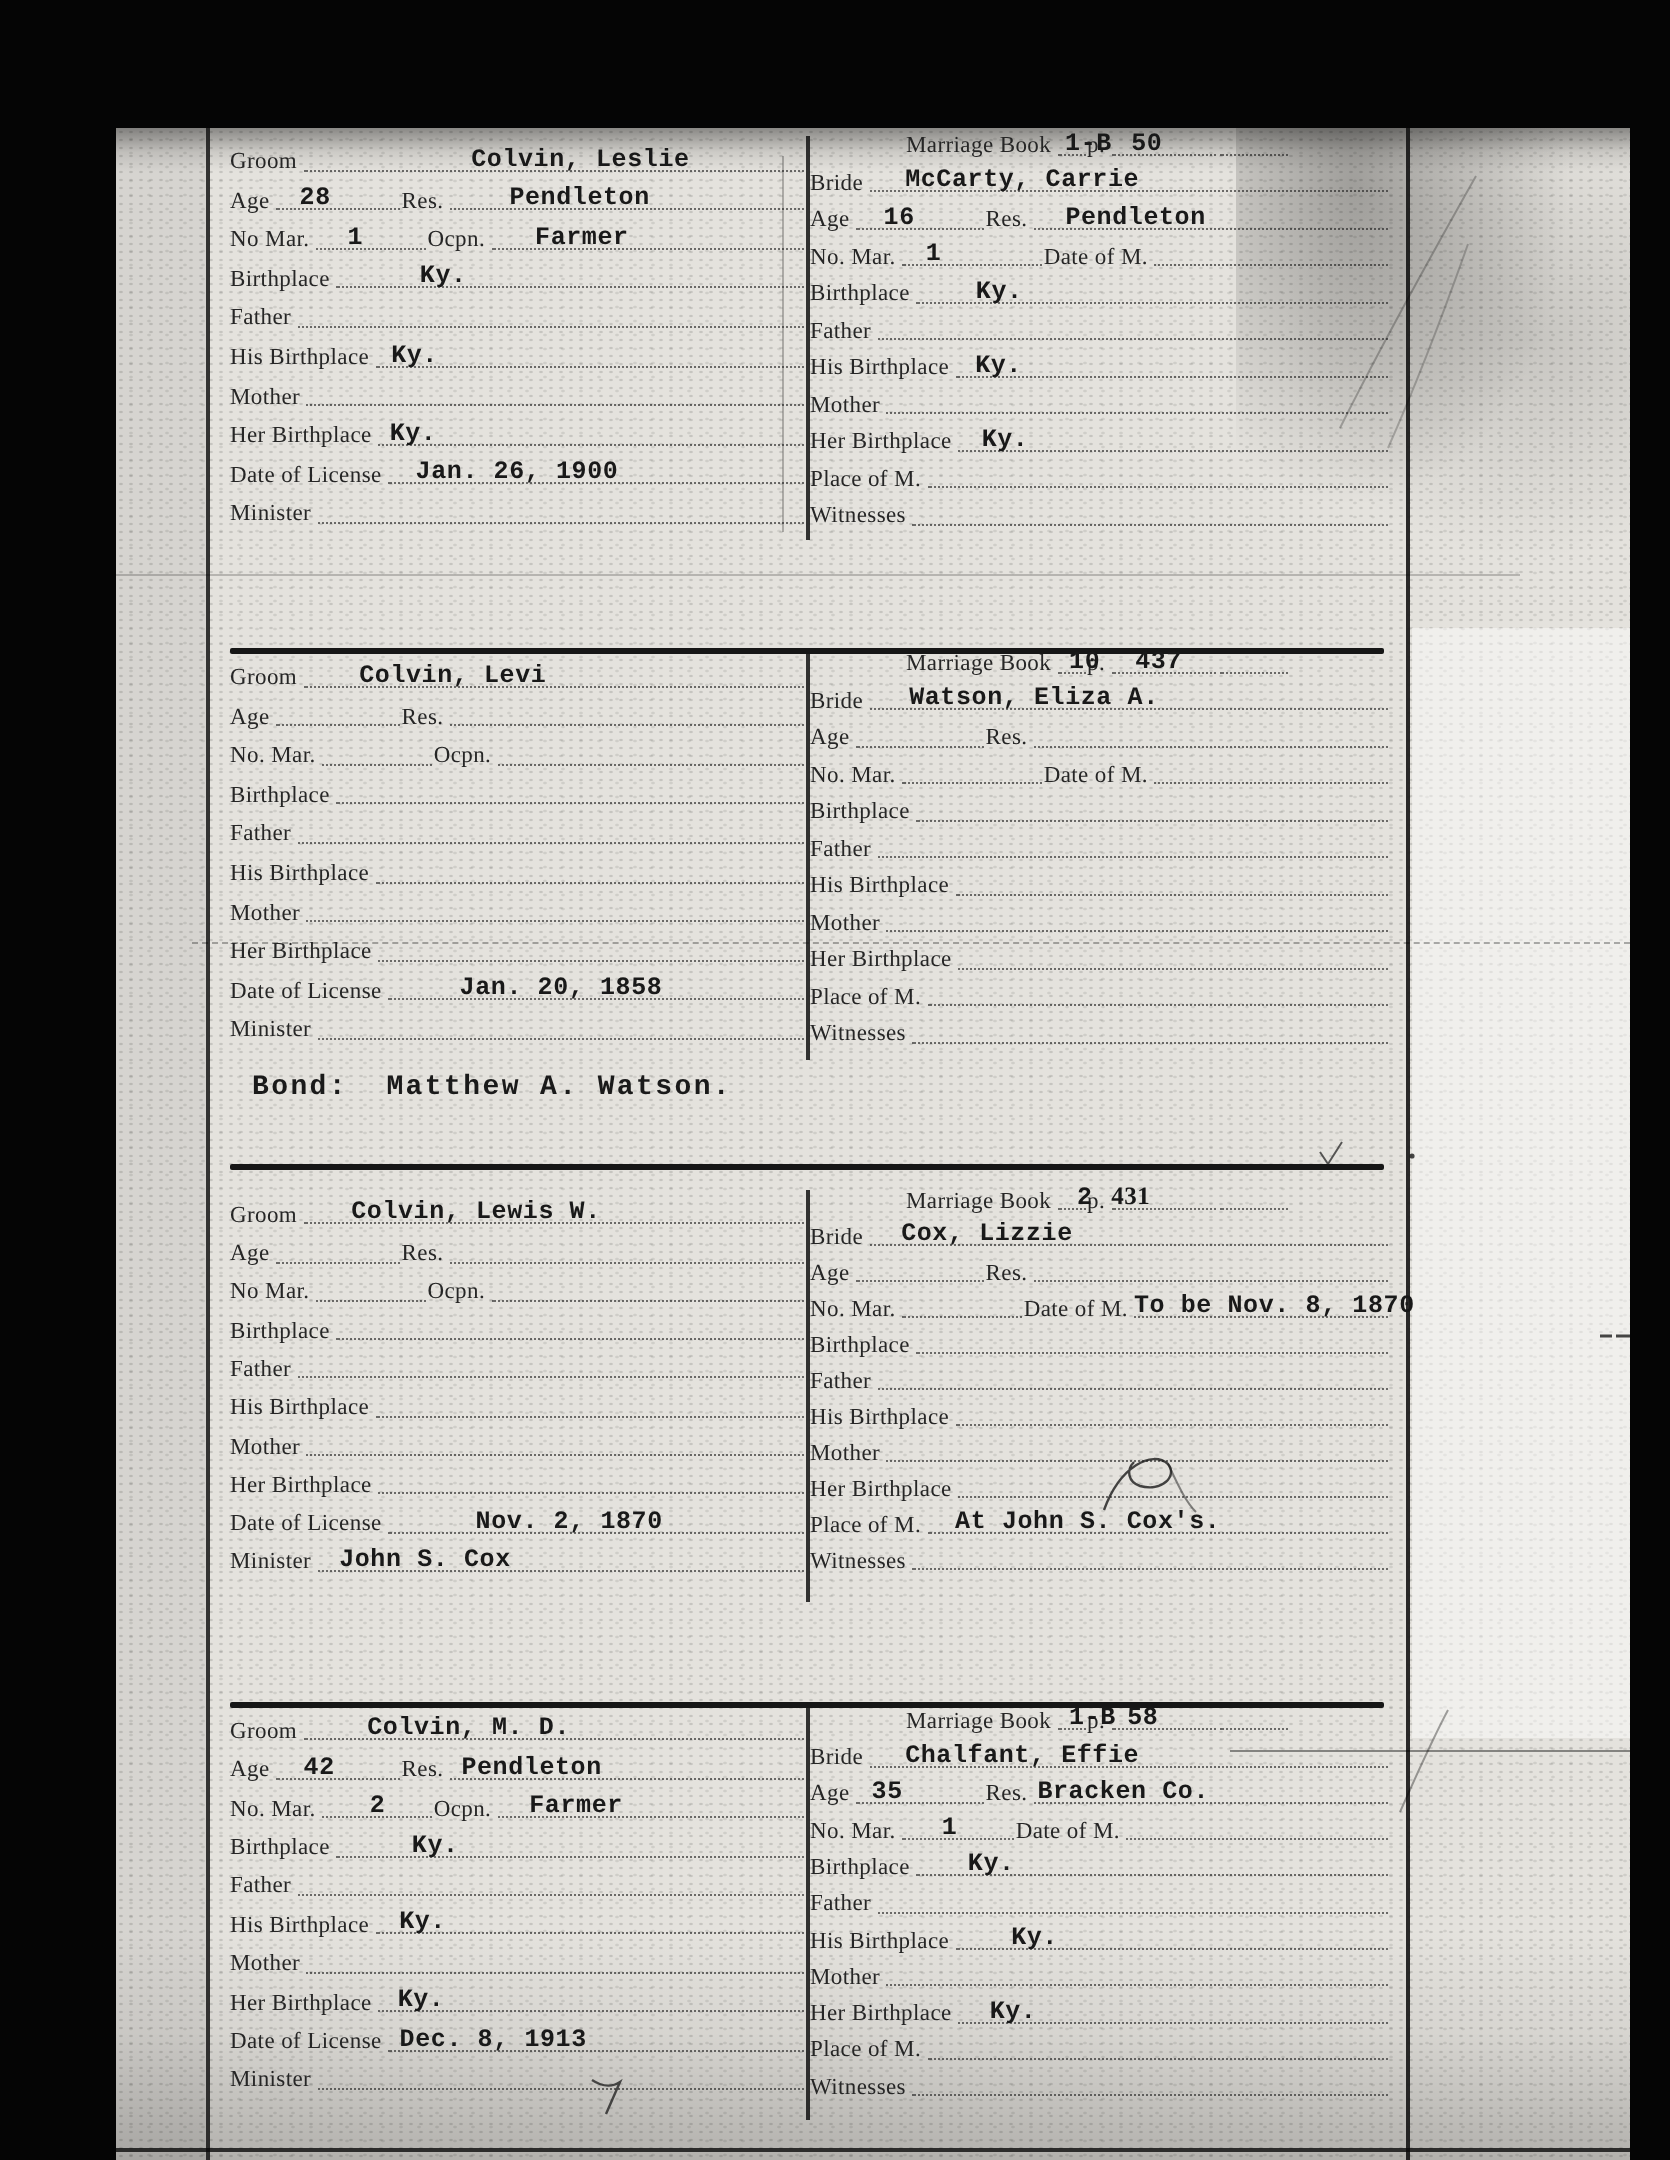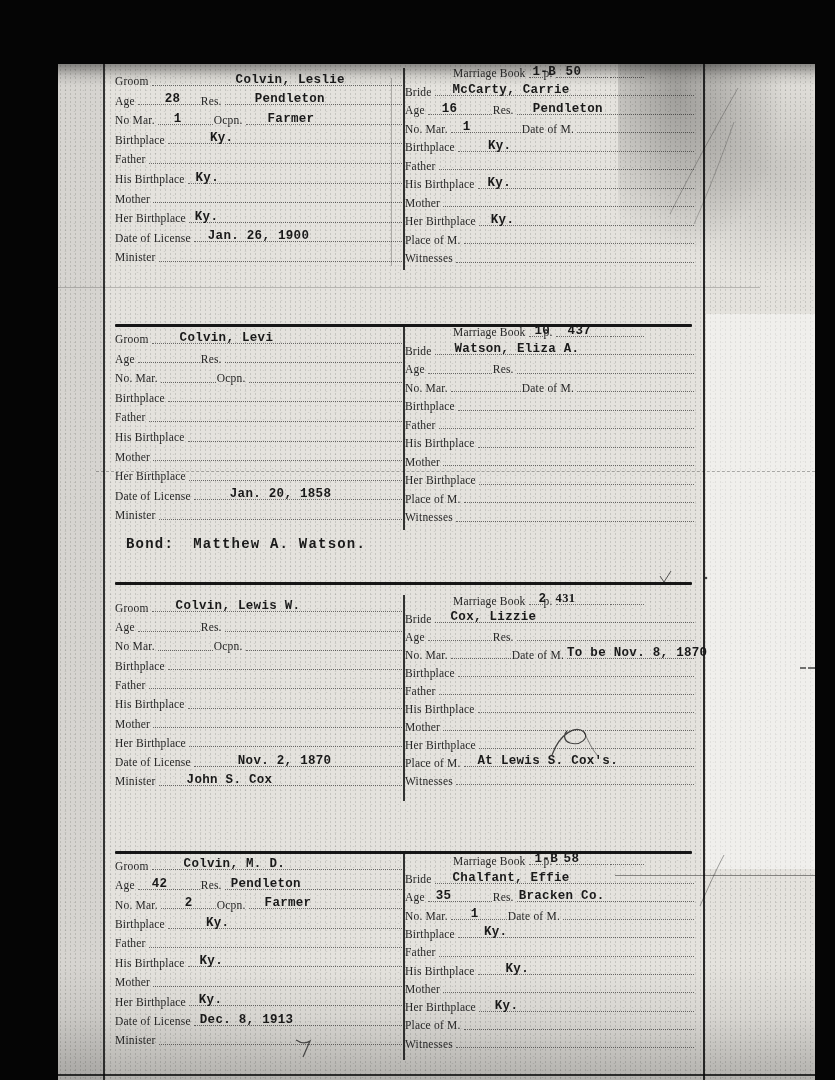--- a/index.html
+++ b/index.html
@@ -77,21 +77,21 @@
         <div class="col col-left" style="top: 7px;">
           <div class="row" style="height: 19.6px;">
             <span class="lbl">Groom</span>
             <span class="ld fl">
               <span class="val" style="left: 40px; margin-left: 44px;">Colvin, Leslie</span>
             </span>
           </div>
           <div class="row" style="height: 19.6px;">
             <span class="lbl">Age</span>
             <span class="ld fx" style="width: 62px;">
-              <span class="val" style="left: 27px;">28</span>
+              <span class="val" style="left: 12px;">28</span>
             </span>
             <span class="lbl">Res.</span>
             <span class="ld fl">
               <span class="val" style="left: 30px;">Pendleton</span>
             </span>
           </div>
           <div class="row" style="height: 19.6px;">
             <span class="lbl">No Mar.</span>
             <span class="ld fx" style="width: 55px;">
               <span class="val" style="left: 16px;">1</span>
@@ -367,21 +367,21 @@
           </div>
           <div class="row" style="height: 19.3px;">
             <span class="lbl">Date of License</span>
             <span class="ld fl">
               <span class="val" style="left: 44px;">Nov. 2, 1870</span>
             </span>
           </div>
           <div class="row" style="height: 19.3px;">
             <span class="lbl">Minister</span>
             <span class="ld fl">
-              <span class="val" style="left: 28px;">John S. Cox</span>
+              <span class="val" style="left: 11px;">John S. Cox</span>
             </span>
           </div>
         </div>
         <div class="col col-right" style="top: 528px;">
           <div class="row hrow" style="height: 18px;">
             <span class="lbl">Marriage Book</span>
             <span class="ld fx" style="width: 14px;">
               <span class="val" style="left: 10px;">2</span>
             </span>
             <span class="lbl">p.</span>
@@ -426,21 +426,21 @@
             <span class="lbl">Mother</span>
             <span class="ld fl"></span>
           </div>
           <div class="row" style="height: 18px;">
             <span class="lbl">Her Birthplace</span>
             <span class="ld fl"></span>
           </div>
           <div class="row" style="height: 18px;">
             <span class="lbl">Place of M.</span>
             <span class="ld fl">
-              <span class="val" style="left: 14px;">At Lewis S. Cox's.</span>
+              <span class="val" style="left: 14px;">At John S. Cox's.</span>
             </span>
           </div>
           <div class="row" style="height: 18px;">
             <span class="lbl">Witnesses</span>
             <span class="ld fl"></span>
           </div>
         </div>
       </div>
     <div class="card">
         <div class="cborder" style="top: 787px;"></div>

